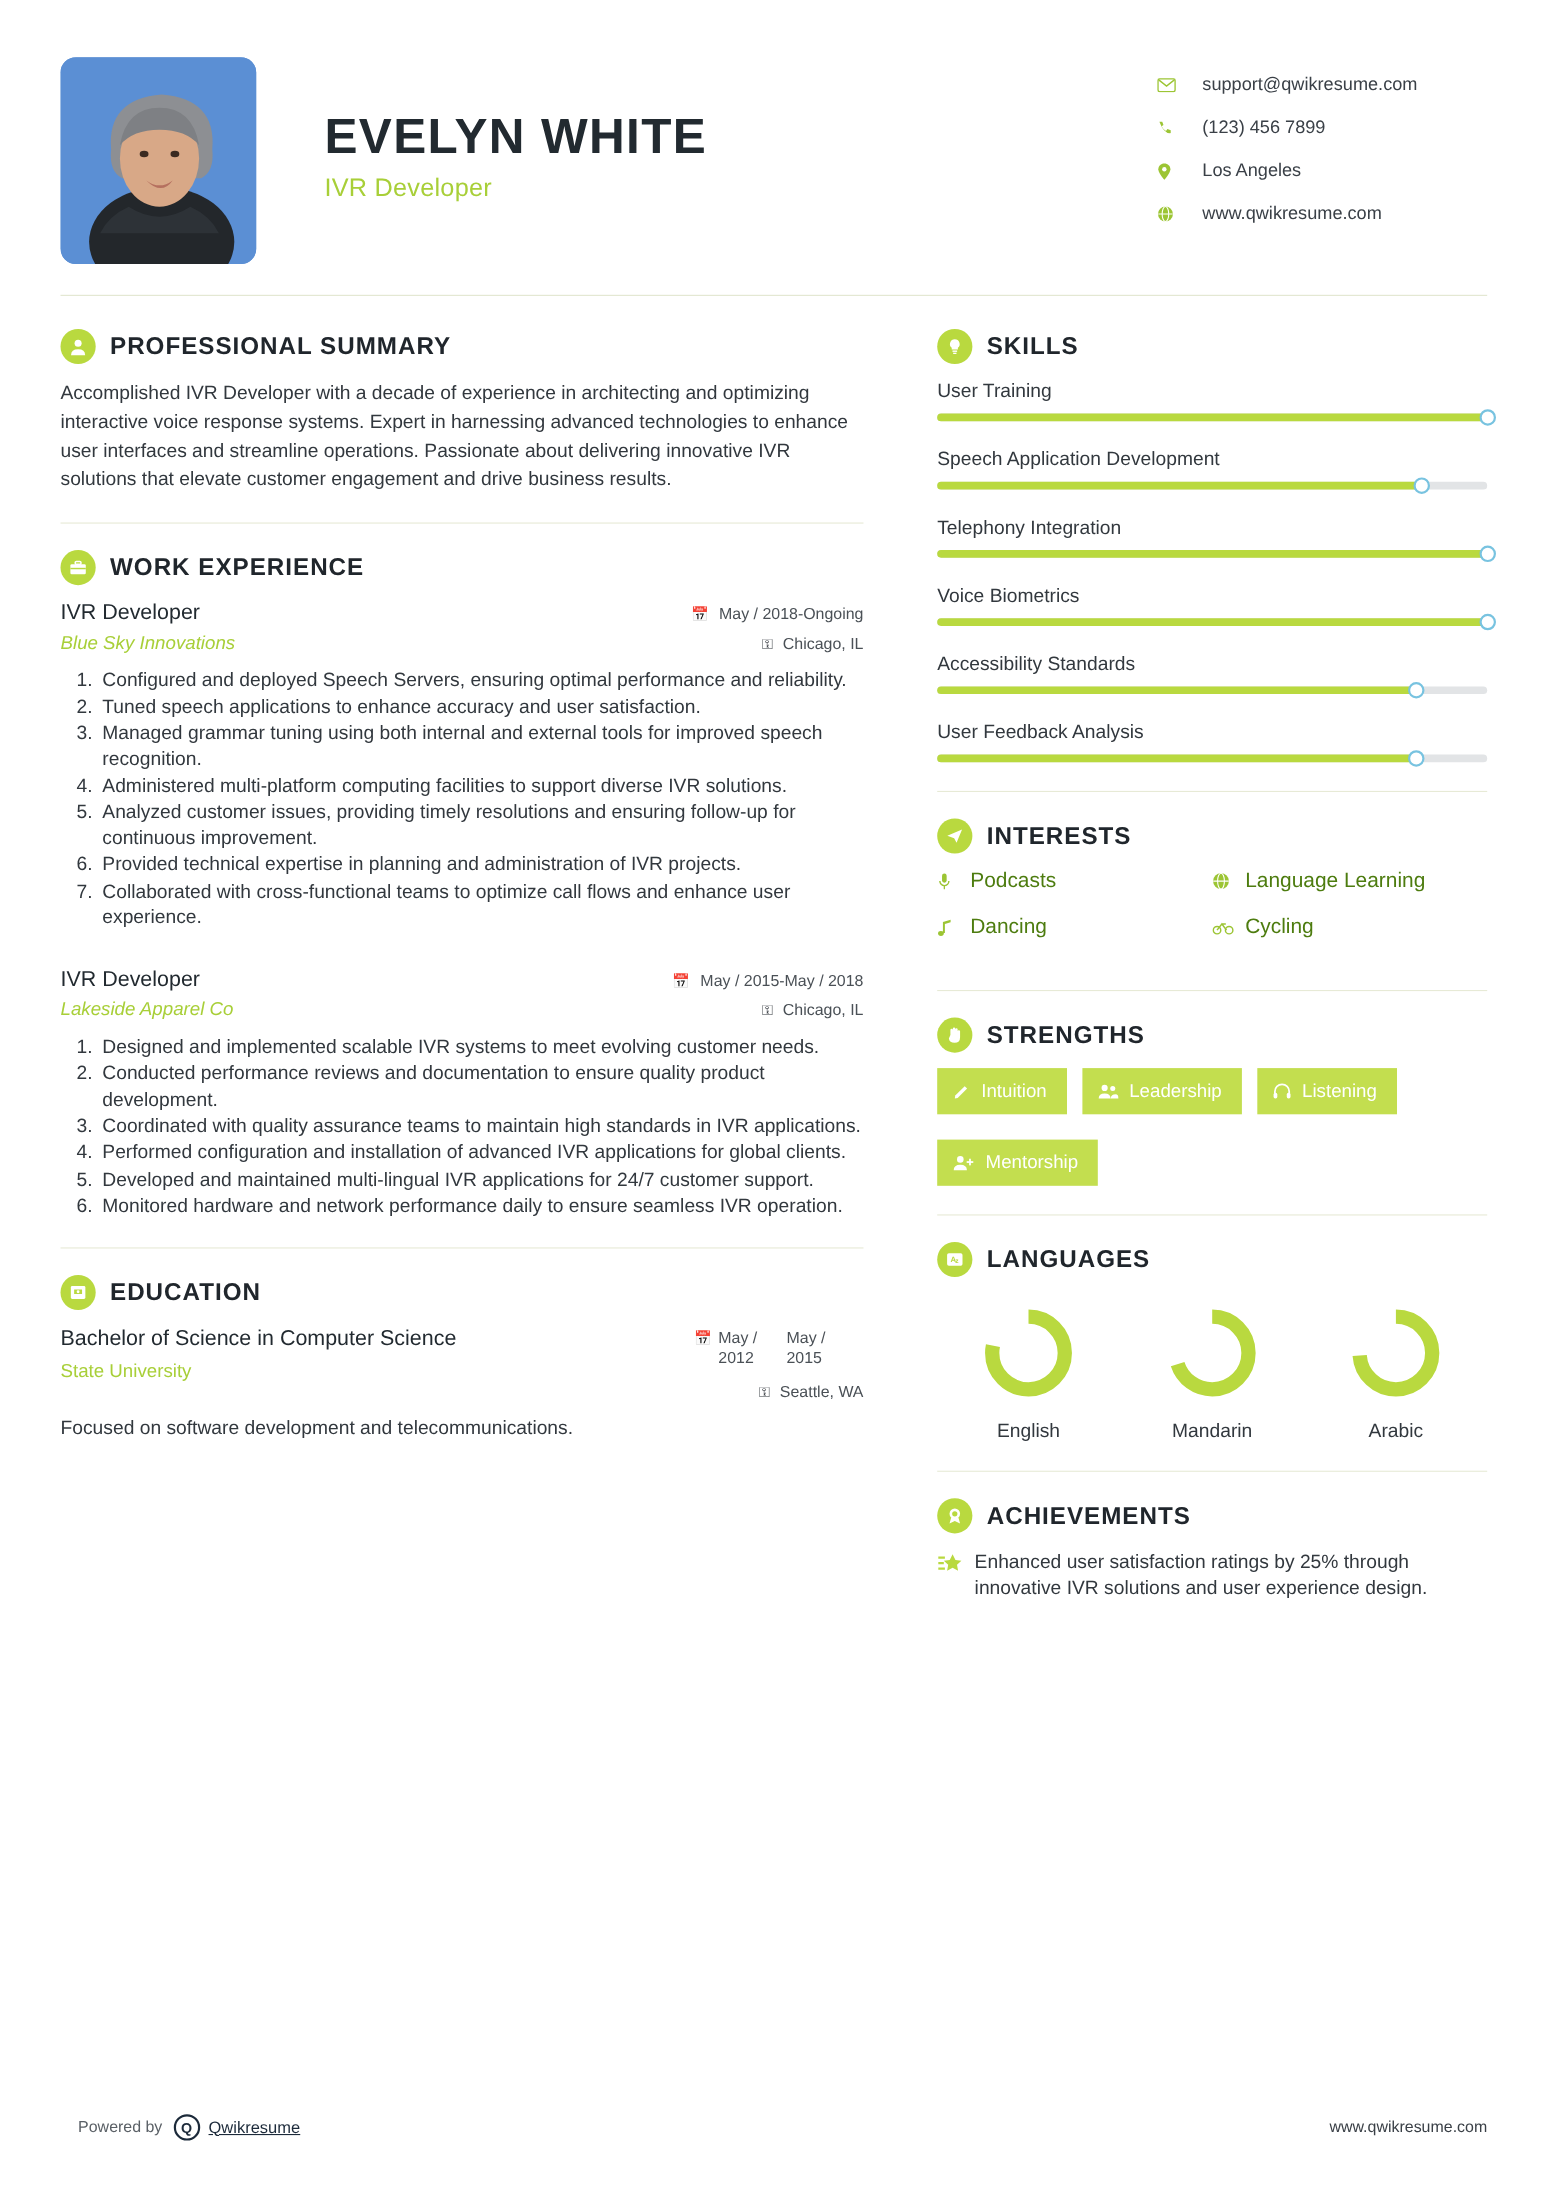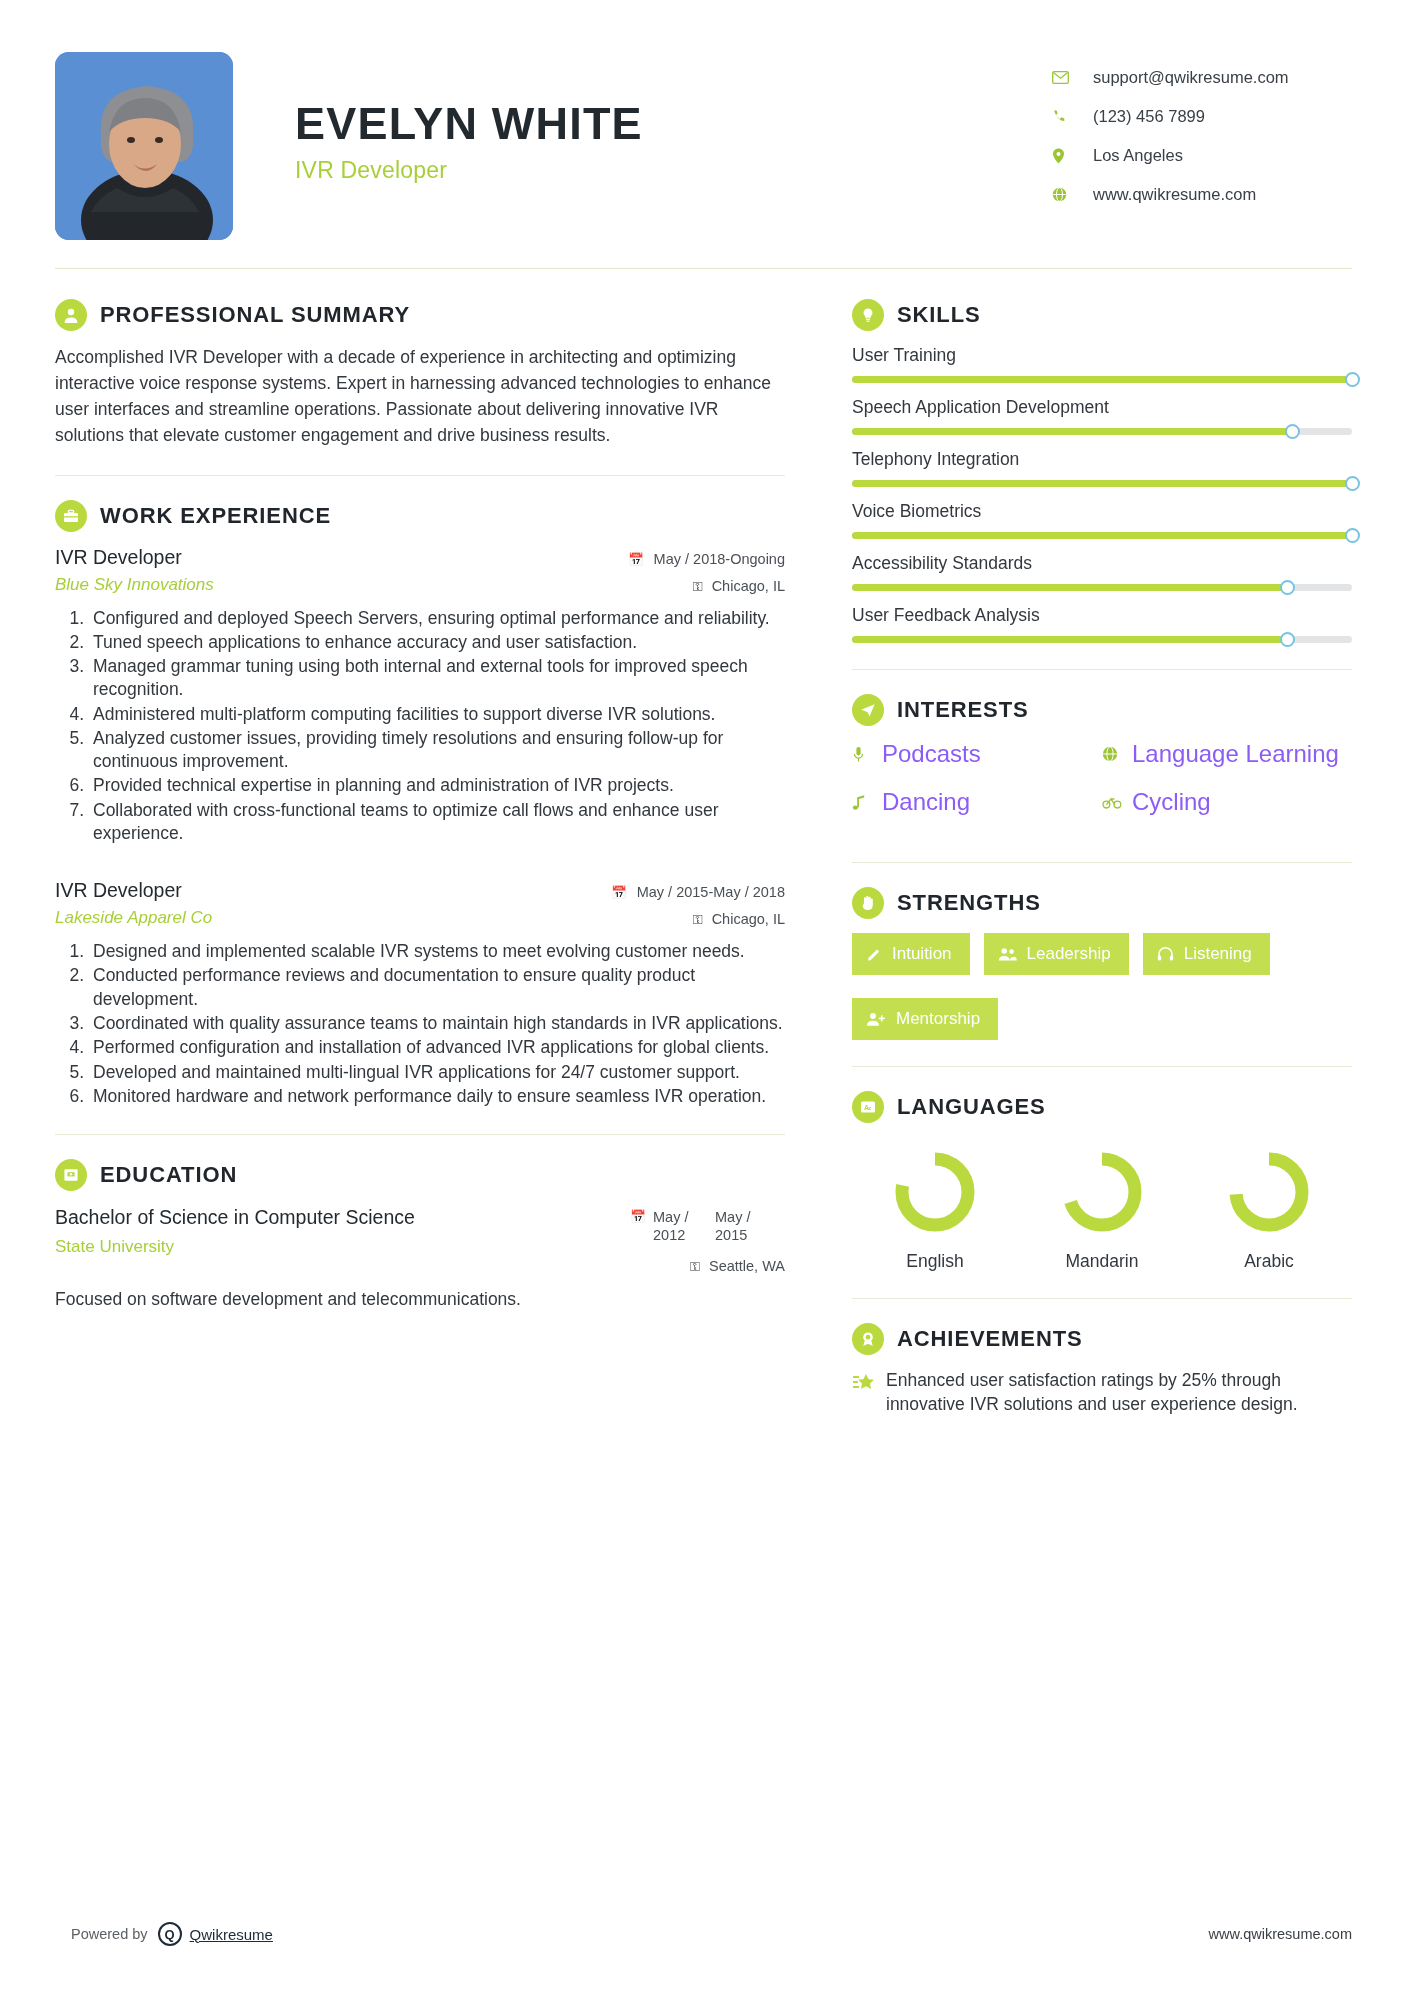--- a/index.html
+++ b/index.html
@@ -200,21 +200,21 @@
     text-align: right;
     margin-top: 14px;
   }
   .edu-desc {
     font-size: 17.5px;
     color: #32383e;
     margin-top: 14px;
   }
 
   
-  .skill { margin-bottom: 14px; }
+  .skill { margin-bottom: 24px; }
   .skill-name {
     font-size: 17.5px;
     color: #32383e;
     margin-bottom: 10px;
   }
   .track {
     position: relative;
     height: 7px;
     border-radius: 4px;
     background: #e2e4e6;
@@ -238,22 +238,22 @@
 
   
   .interests {
     display: flex;
     flex-wrap: wrap;
   }
   .interest {
     width: 50%;
     display: flex;
     align-items: center;
-    font-size: 24px;
-    color: #8b5cf6;
+    font-size: 19px;
+    color: #4d7c0f;
     margin-bottom: 20px;
   }
   .interest .ii {
     width: 30px;
     flex: 0 0 30px;
     color: #a8cf38;
     display: flex;
     align-items: center;
   }
 

